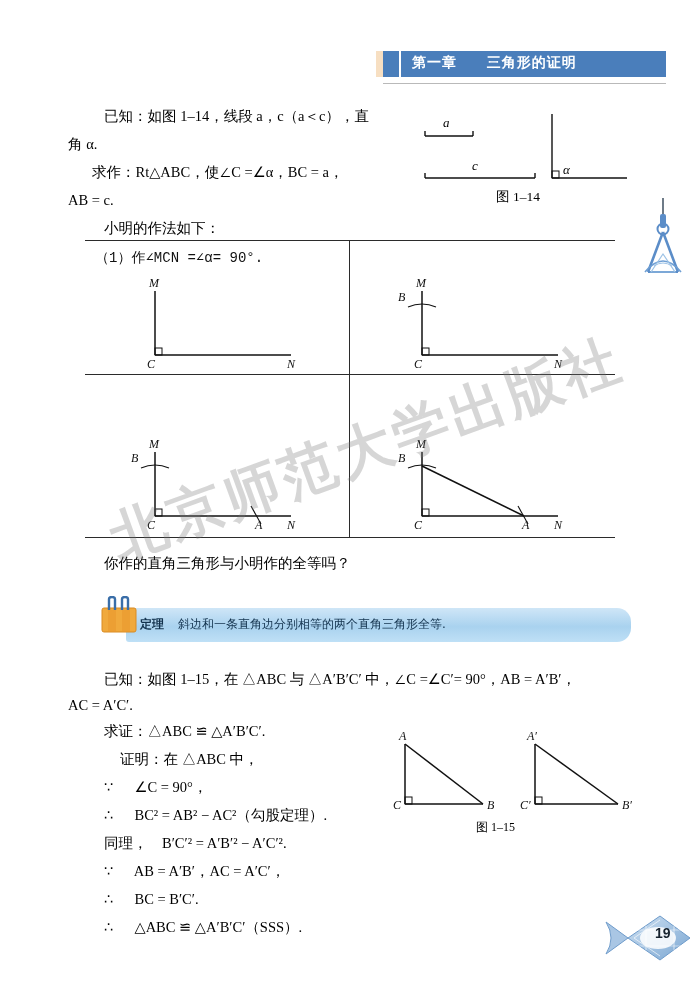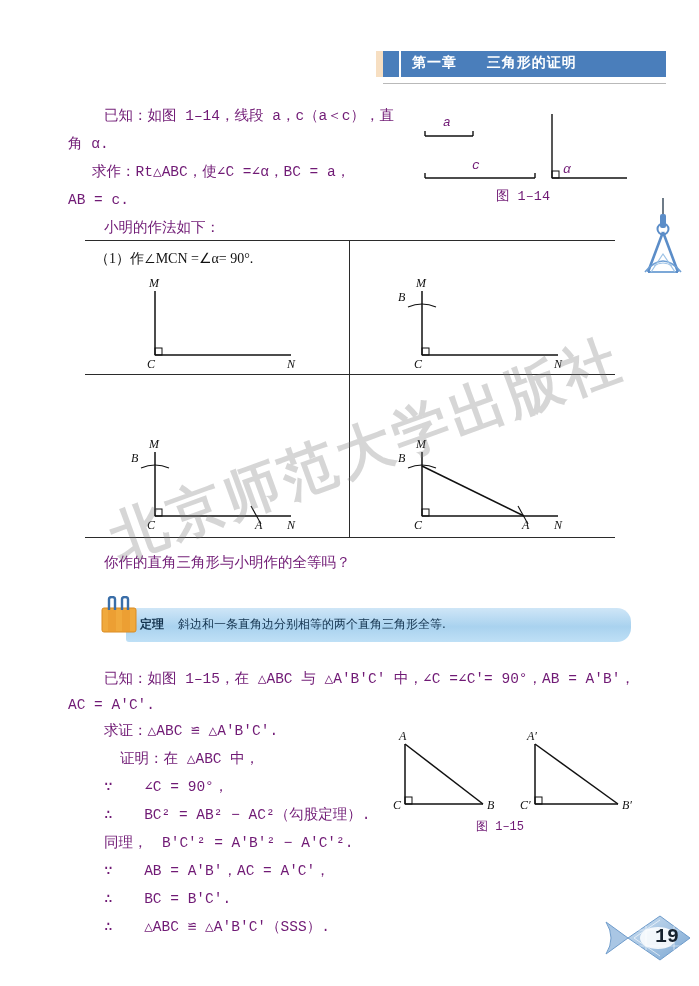--- a/index.html
+++ b/index.html
@@ -84,24 +84,24 @@
     top: 83px;
     width: 283px;
     height: 1px;
     background: #b9b9b9;
     z-index: 2;
   }
 
   
   .txt {
     position: absolute;
-    font-family: Liberation Mono, monospace;
+    font-family: Liberation Serif, serif;
     font-size: 14.5px;
     line-height: 22px;
-    color: #701a75;
+    color: #000000;
     white-space: nowrap;
   }
   .ital { font-style: italic; }
 
   
   .fig-svg { position: absolute; }
 
   
   .ctable {
     position: absolute;
@@ -109,21 +109,21 @@
     top: 240px;
     width: 530px;
     height: 298px;
     z-index: 3;
   }
   .ct-line { position: absolute; background: #2b2b2b; }
   .ct-h { height: 1px; width: 530px; left: 0; }
   .ct-v { width: 1px; left: 264px; }
   .cell-label {
     position: absolute;
-    font-family: Liberation Serif, serif;
+    font-family: Liberation Mono, monospace;
     font-size: 14px;
     line-height: 21px;
     color: #111;
     text-align: right;
   }
 
   
   .thm-box {
     position: absolute;
     left: 126px;
@@ -149,22 +149,22 @@
 
   
   .compass { position: absolute; left: 641px; top: 198px; z-index: 4; }
 
   
   .pagenum-wrap { position: absolute; left: 586px; top: 908px; z-index: 4; }
   .pagenum {
     position: absolute;
     left: 655px;
     top: 925px;
-    font-family: Liberation Mono, monospace;
-    font-size: 20px;
+    font-family: Liberation Sans, sans-serif;
+    font-size: 14px;
     font-weight: bold;
     color: #16222e;
     z-index: 6;
     text-align: right;
   }
 </style>
 </head>
 <body>
 
 <div class="page">

